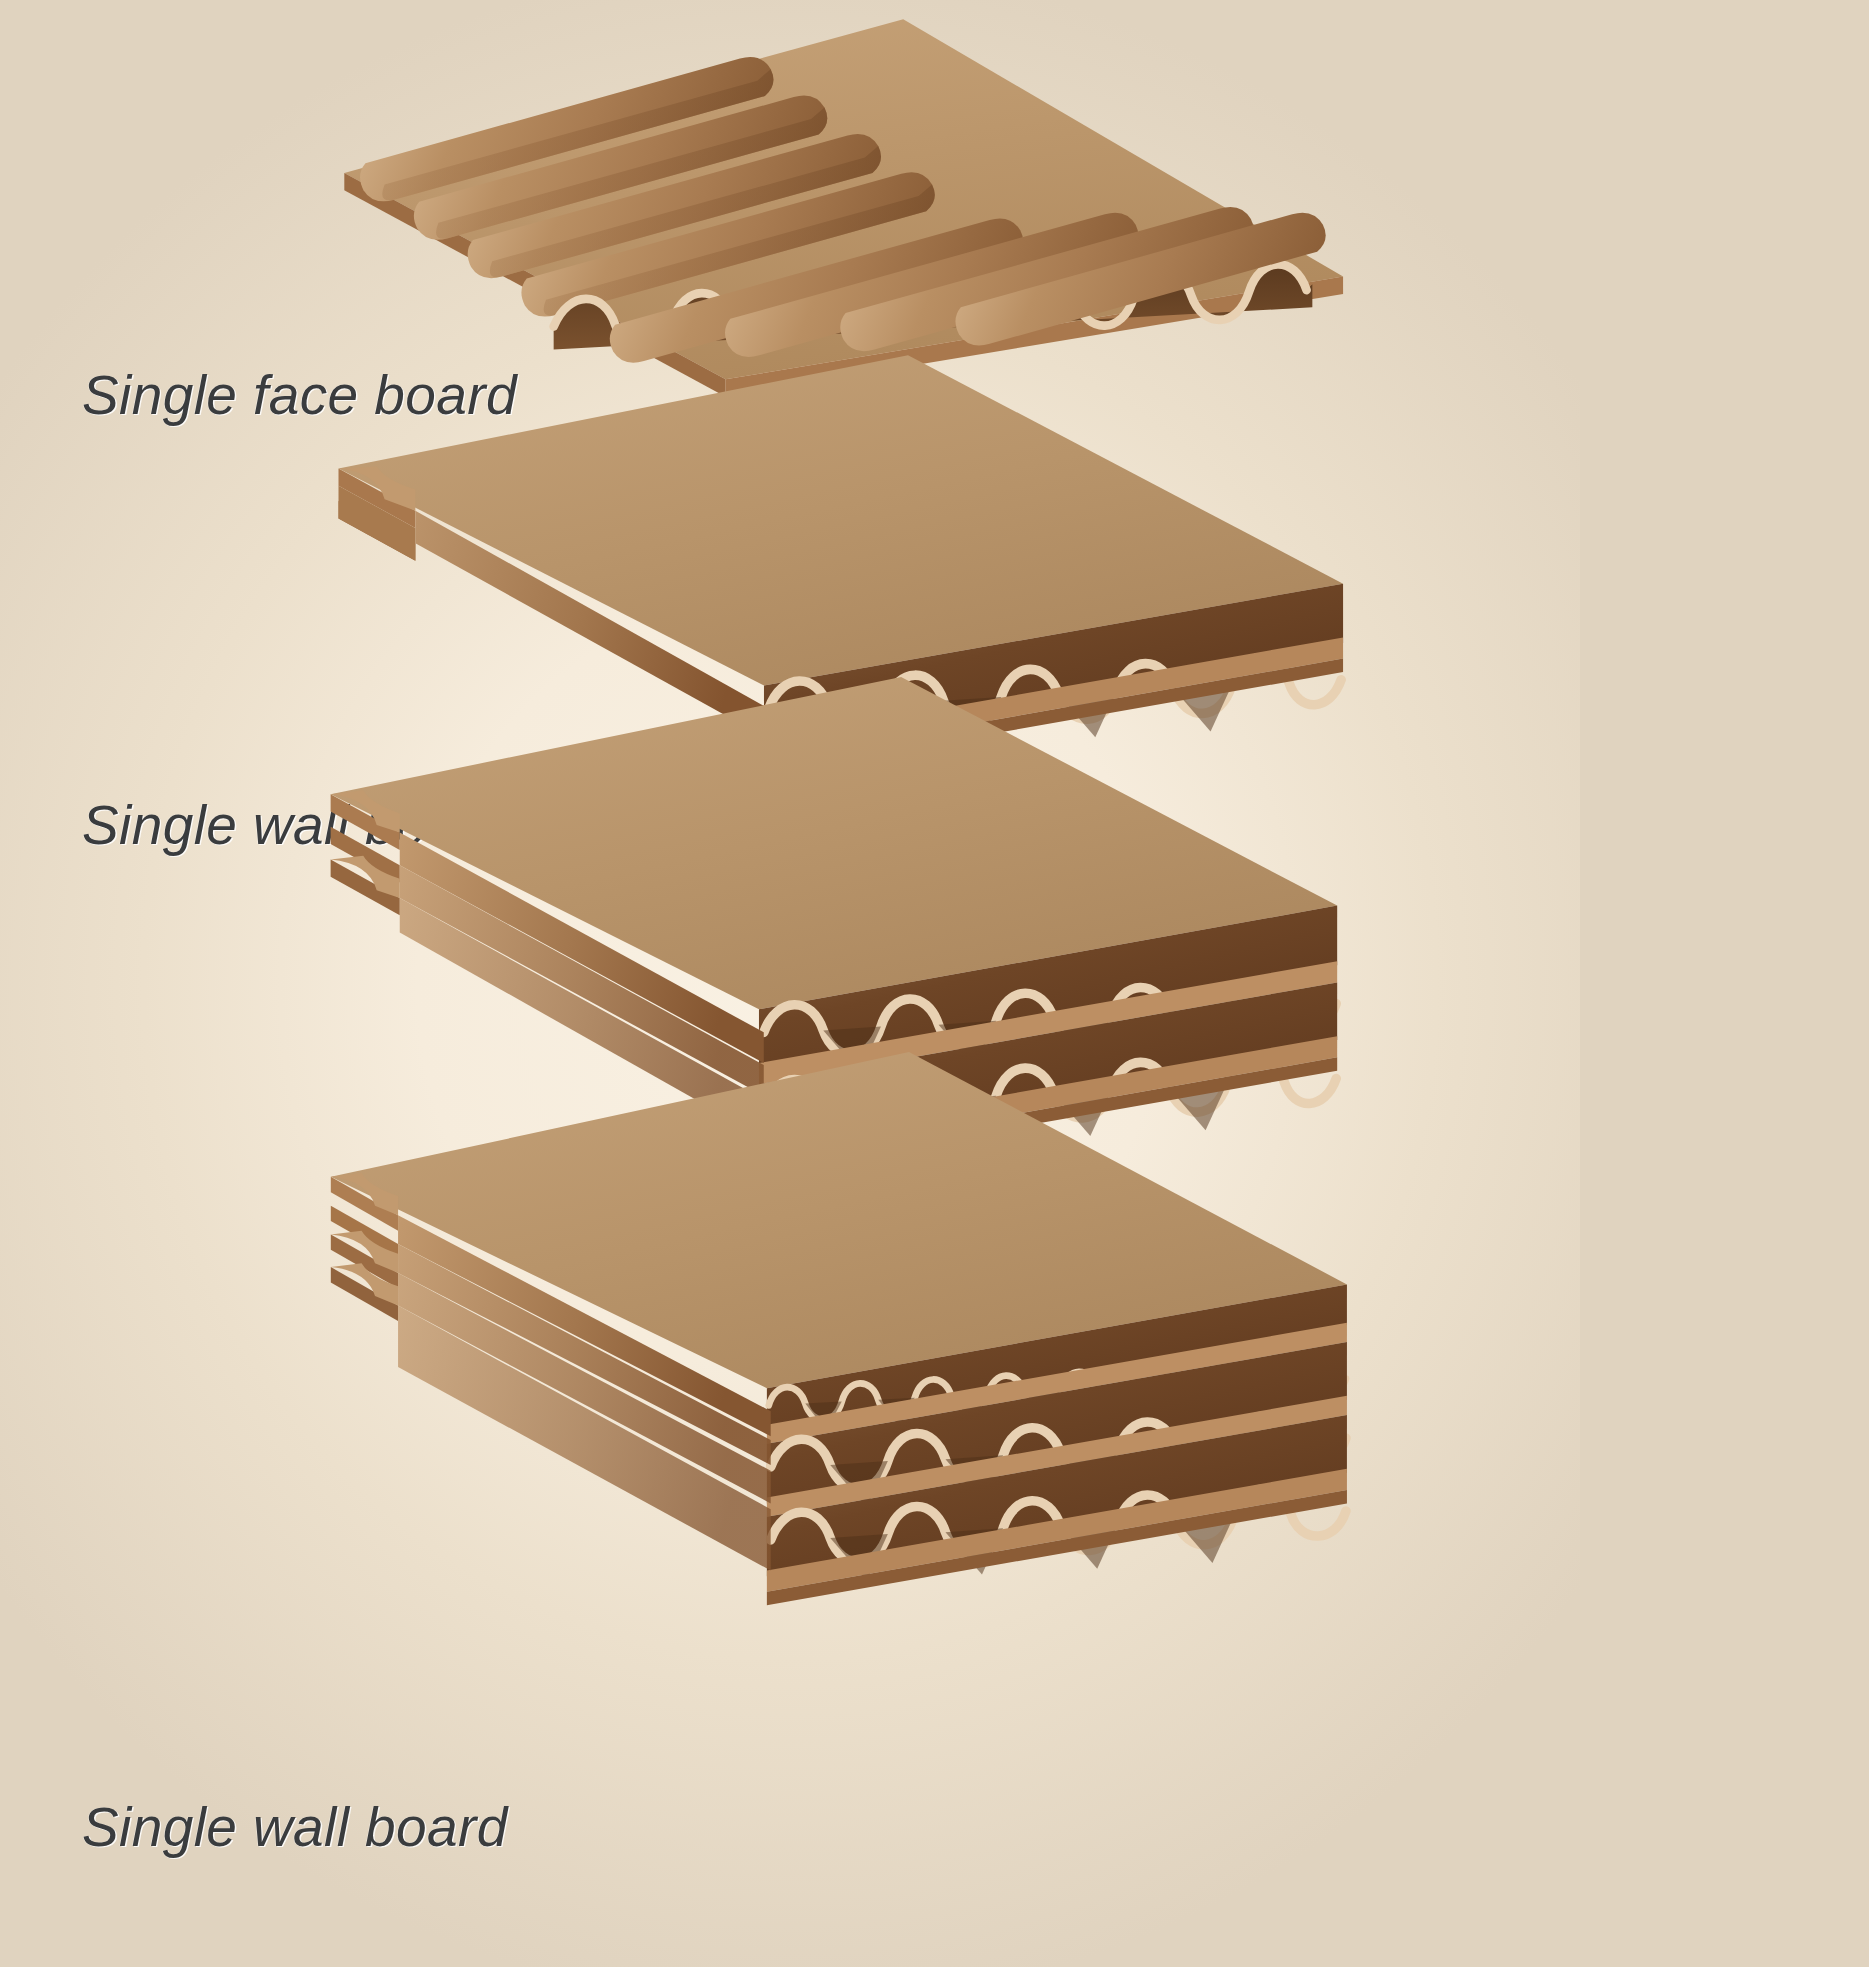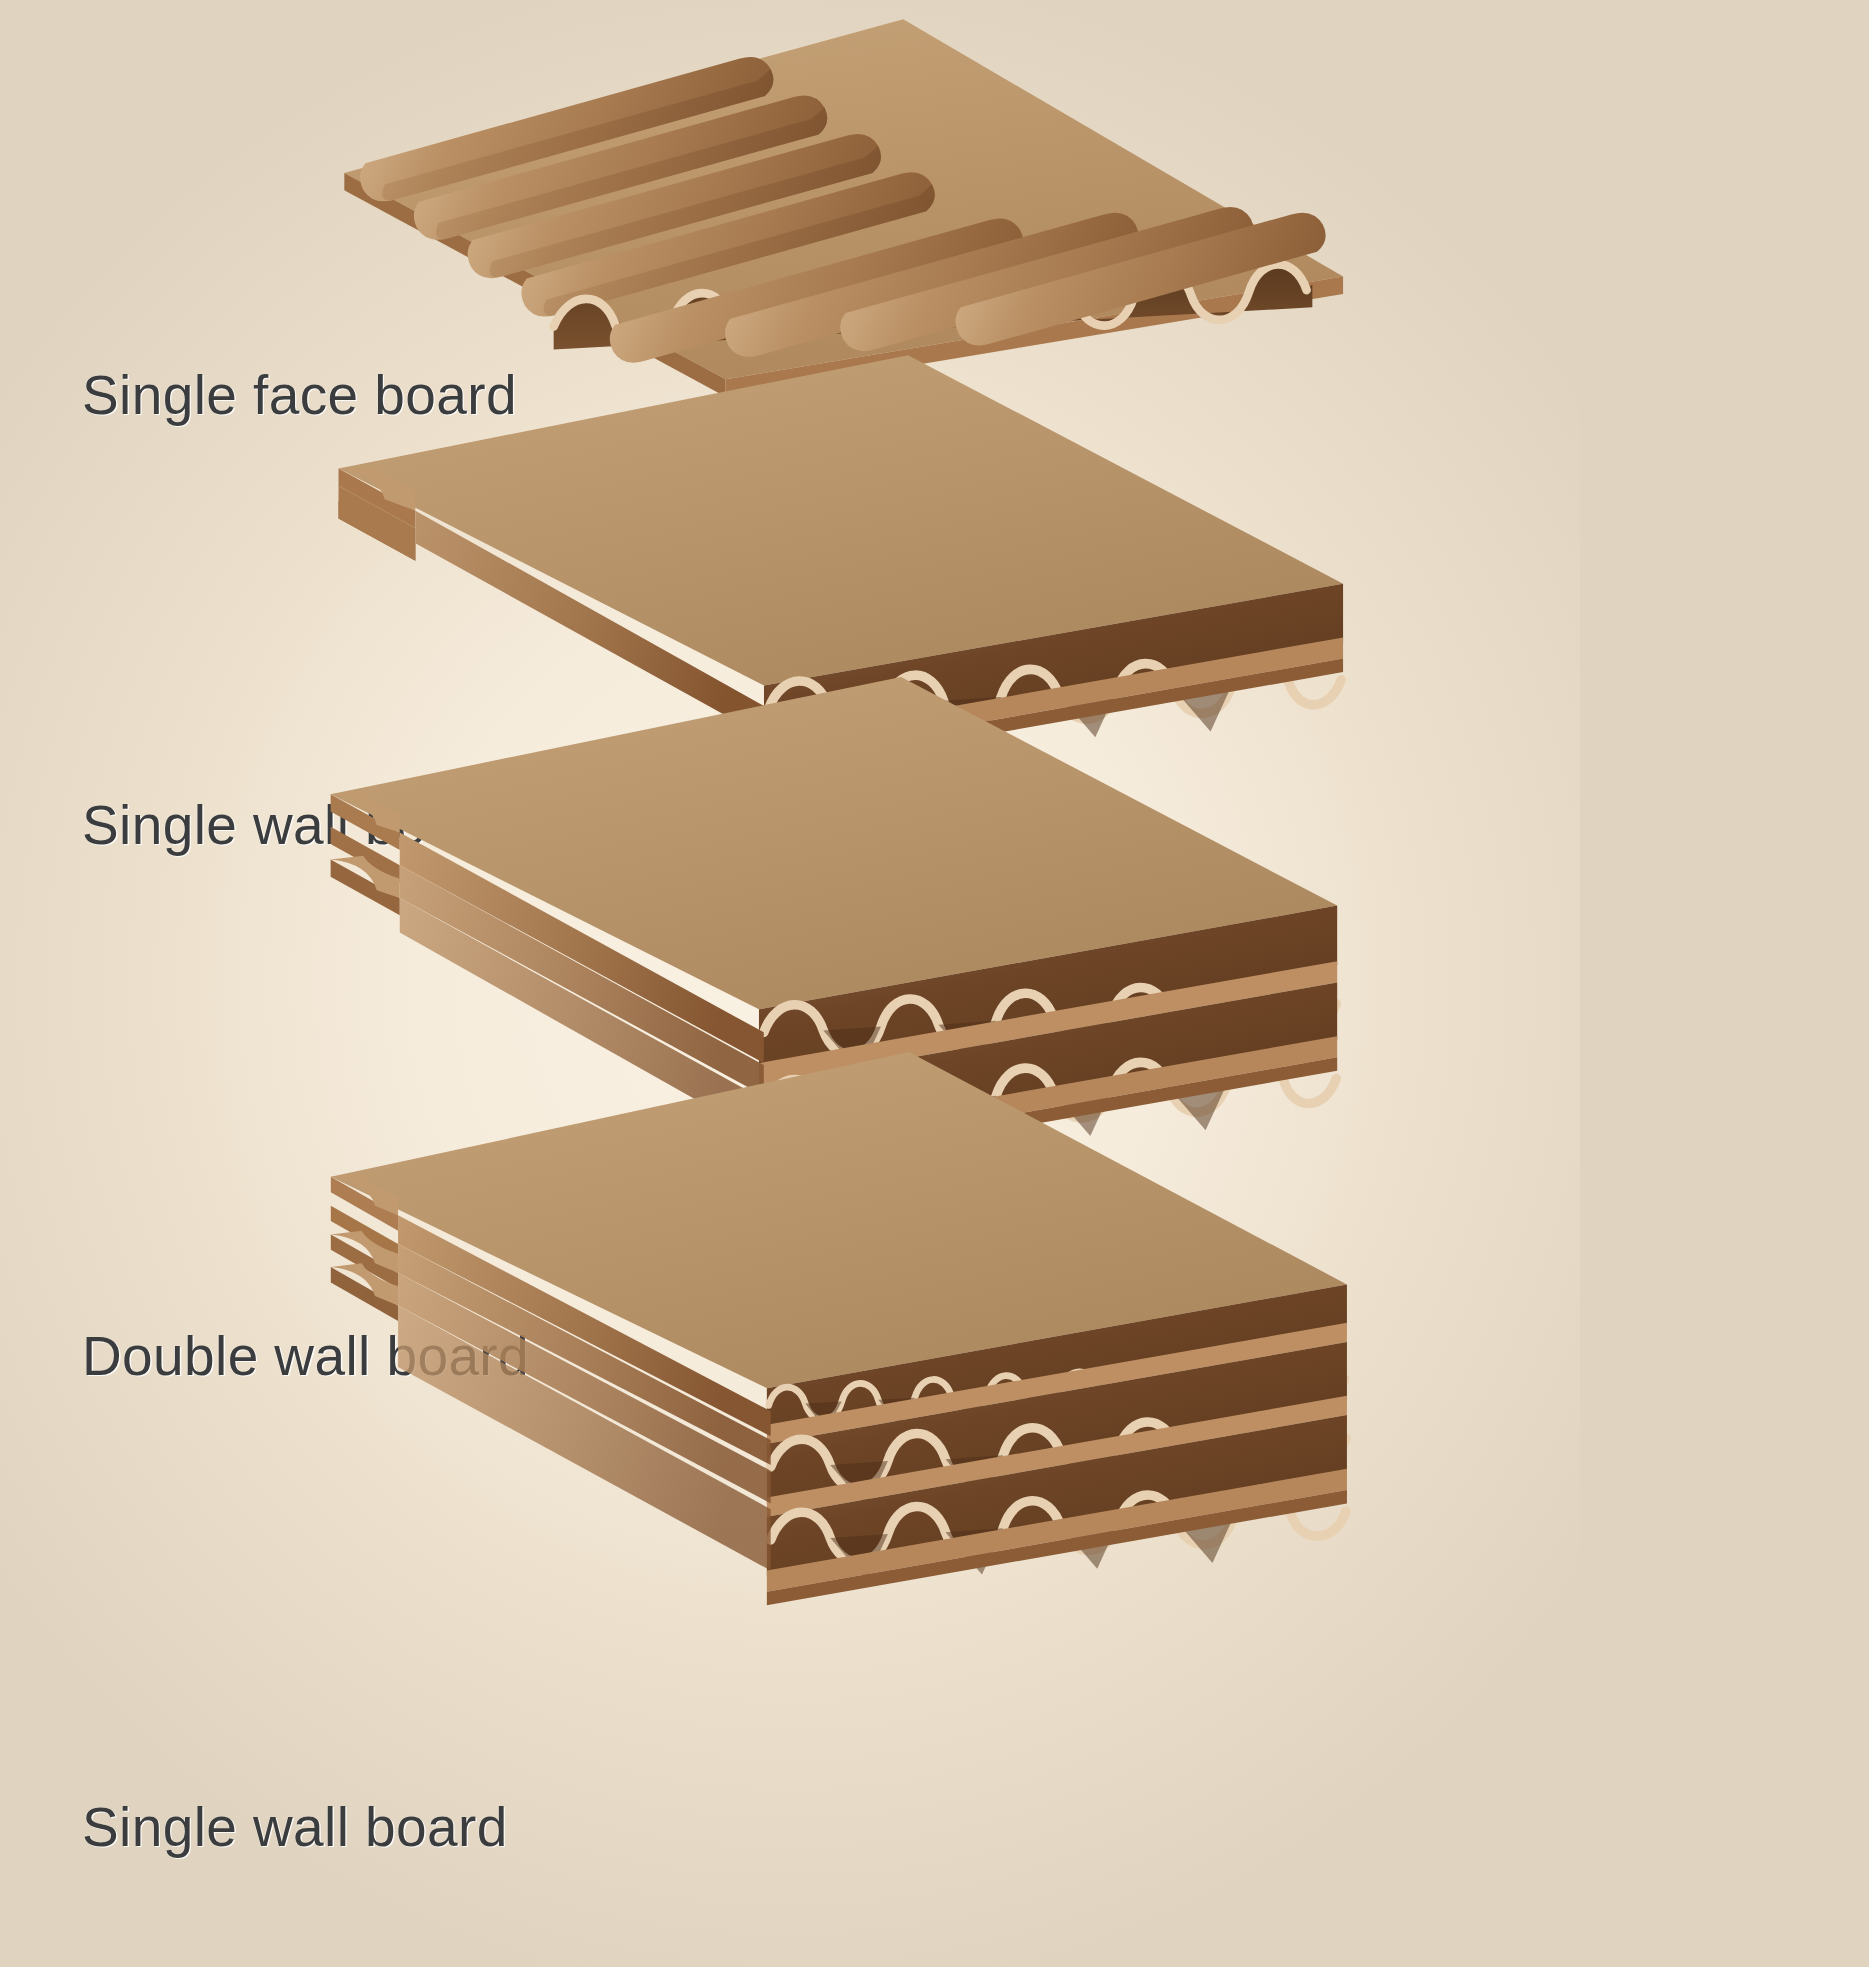--- a/index.html
+++ b/index.html
@@ -5,20 +5,21 @@
   html,body{margin:0;padding:0;}
   body{
     width:1870px;height:1967px;overflow:hidden;
     font-family:"Liberation Sans",sans-serif;
     background:#e0d3bf;
   }
   #stage{
     position:relative;width:1580px;height:1967px;
     background:
       radial-gradient(ellipse 62% 52% at 50% 50%, #f9f1e3 0%, #f6ecdc 38%, #ece0cc 66%, #e0d3bf 100%);
+    font-style: italic;
   }
   .label{
     position:absolute;
     color:#3a3c3e;
     font-size:55px;
     font-weight:400;
     letter-spacing:0.4px;
     white-space:nowrap;
     text-shadow:1.4px 1.4px 0 rgba(255,255,255,.85), -0.5px -0.5px 0 rgba(255,255,255,.5);
   }
@@ -293,21 +294,20 @@
         <path d="M 86 196 L 465 404 L 465 436 L 86 230 Z" fill="url(#dwSide)" opacity=".9"></path>
         <path d="M 86 230 L 465 440 L 465 480 L 86 266 Z" fill="url(#dwSide)" opacity=".82"></path>
       </g>
       <g>
         <path d="M 14 122 Q 54 126 62 154 L 86 162 L 86 142 Q 56 132 48 118 Z" fill="#c29a6f"></path>
         <path d="M 14 190 Q 54 194 62 222 L 86 230 L 86 210 Q 56 200 48 186 Z" fill="#c29a6f"></path>
       </g>
     </svg>
   </div>
 
-  <div class="label" style="left:82px;top:1324px;">Double wall board</div>
 
   <div class="board" style="left:317px;top:1052px;width:1038px;height:509px;">
     <svg width="1038" height="509" viewBox="0 0 1080 530">
       <defs>
         <linearGradient id="twTop" x1="0.1" y1="0" x2="0.75" y2="1">
           <stop offset="0" stop-color="#c3a077"></stop>
           <stop offset="0.5" stop-color="#b8946a"></stop>
           <stop offset="1" stop-color="#ab875e"></stop>
         </linearGradient>
         <linearGradient id="twWaveBg" x1="0" y1="0" x2="0.8" y2="1">

